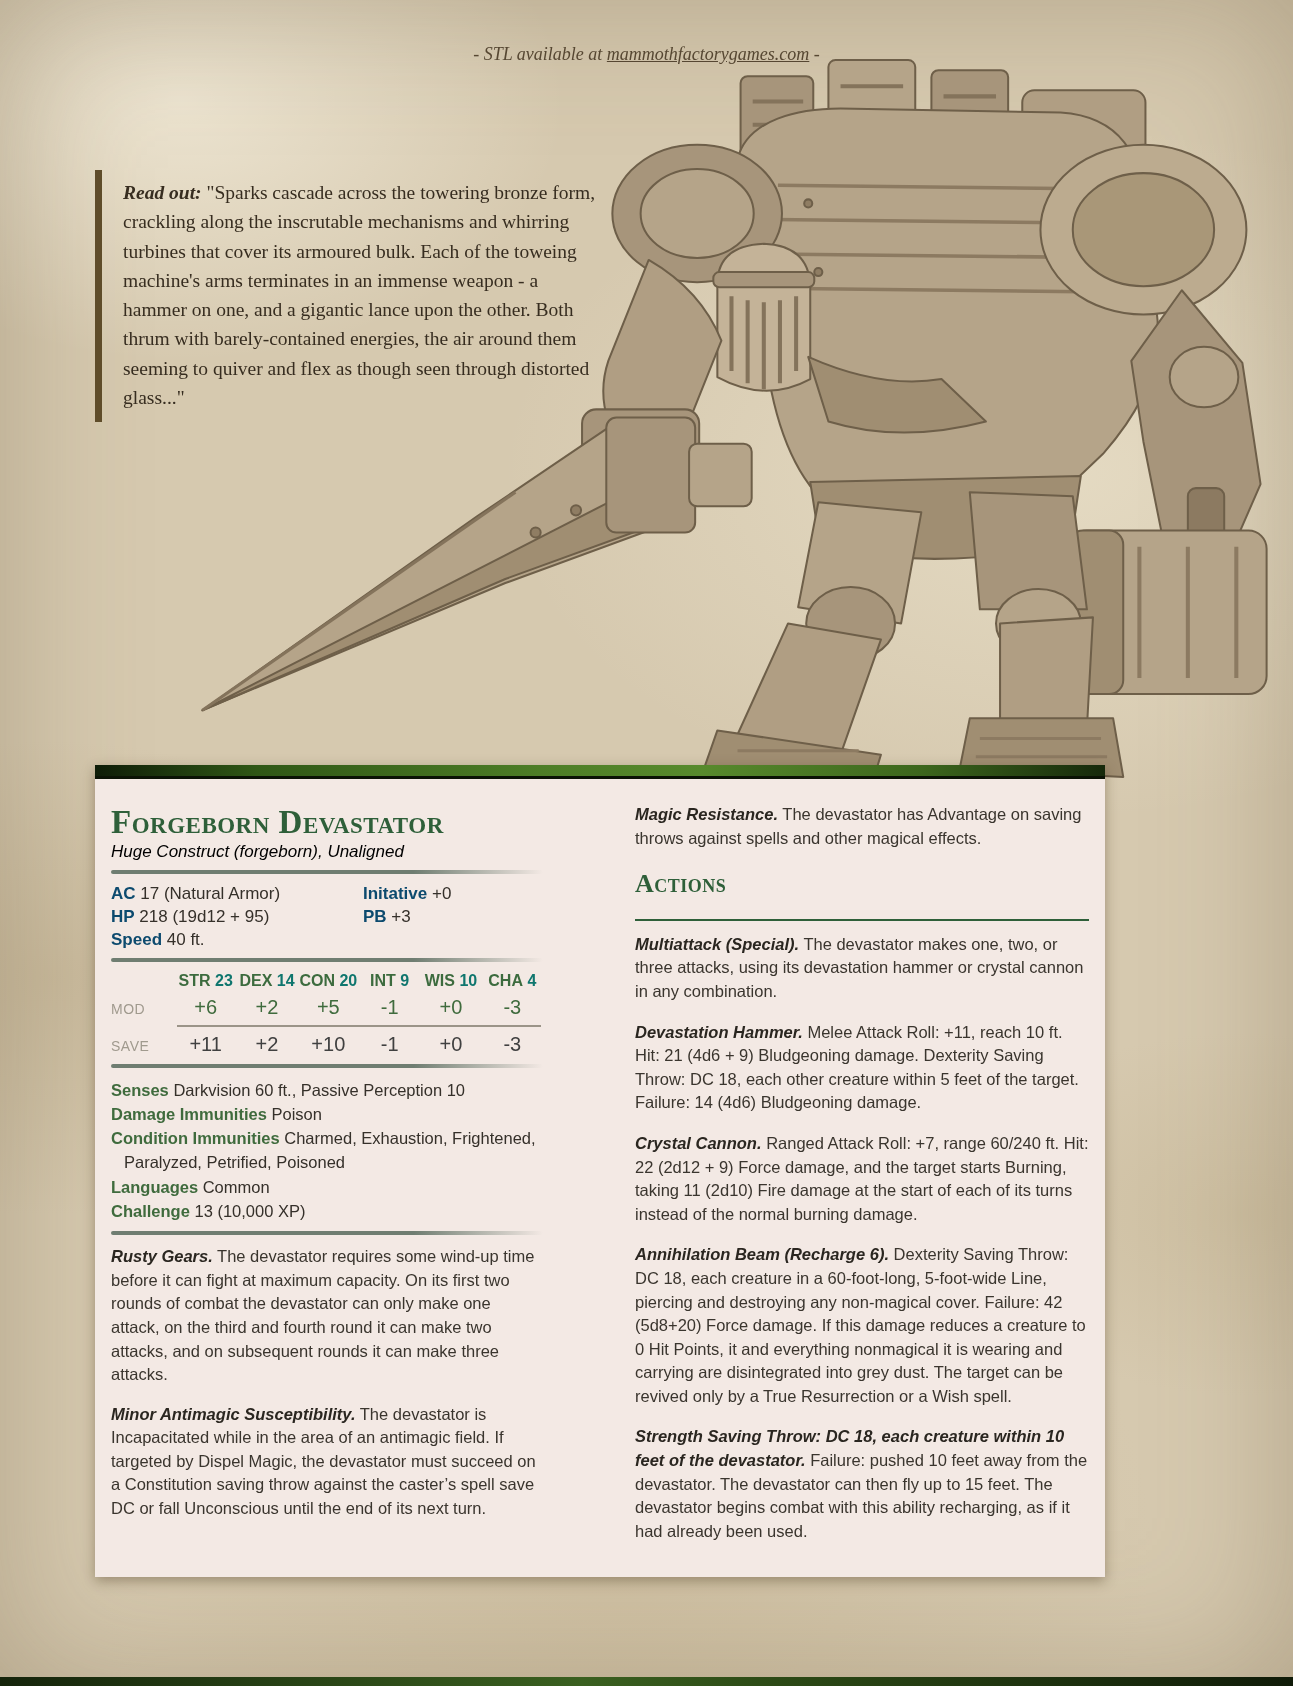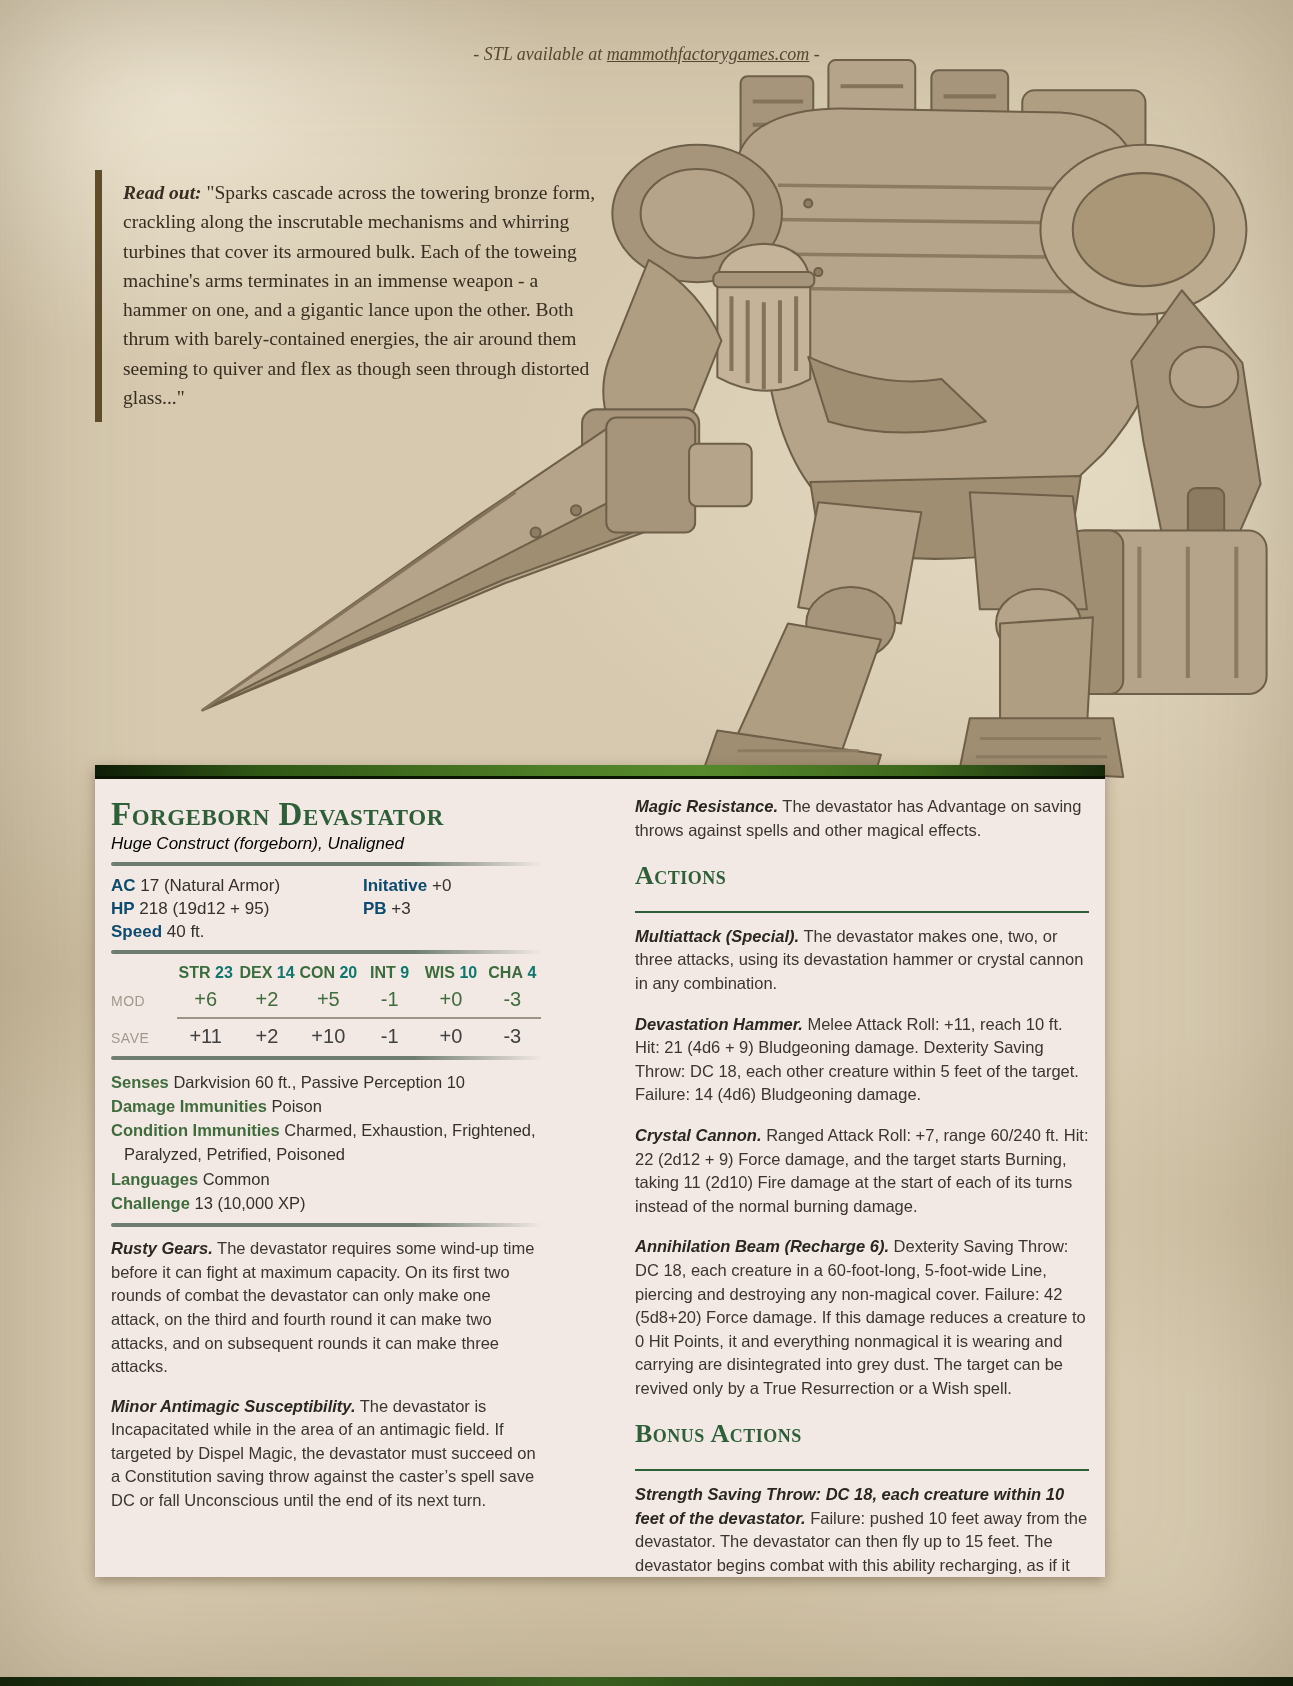--- a/index.html
+++ b/index.html
@@ -20,21 +20,21 @@
   
   .mini{position:absolute;left:172px;top:56px;width:1121px;height:732px;}
   .mini svg{width:100%;height:100%;display:block;}
   
   .readout{position:absolute;left:95px;top:170px;width:478px;
     border-left:7px solid #5f4c2a;padding:8px 0 10px 21px;
     font-family:"Liberation Serif",serif;font-size:19.5px;line-height:1.5;color:#372d20;}
   .readout-lead{font-weight:bold;font-style:italic;}
   
   .statblock{position:absolute;left:95px;top:765px;width:1010px;height:812px;
-    background:#f3e9e4;box-shadow:0 4px 12px rgba(70,52,28,.4);display:flex;flex-direction:column;overflow:hidden;}
+    background:#f3e9e4;box-shadow:0 4px 12px rgba(70,52,28,.4);display:flex;flex-direction:column;overflow:hidden;gap:8px;}
   .bar{height:11px;flex:0 0 auto;
     background:linear-gradient(90deg,#0e1c07 0%,#2f5715 16%,#4d7d26 44%,#578a2c 60%,#3c661c 82%,#16290b 100%);}
   .bar.top{border-bottom:3px solid #0b1305;}
   .sb-body{flex:1 1 auto;display:flex;padding:16px 16px 0 16px;}
   .col.left{width:432px;flex:0 0 auto;}
   .col-gap{width:92px;flex:0 0 auto;}
   .col.right{flex:1 1 auto;min-width:0;}
   h1.cname{margin:2px 0 2px 0;font-family:"Liberation Serif",serif;font-variant:small-caps;
     font-weight:bold;font-size:33px;line-height:1.05;color:#2e5f39;letter-spacing:.5px;}
   .subtitle{font-style:italic;font-size:17px;color:#000000;margin-bottom:8px;}
@@ -206,21 +206,20 @@
       <div class="col right">
         <div class="trait"><span class="tname">Magic Resistance.</span> <span>The devastator has Advantage on saving throws against spells and other magical effects.</span></div>
 
         <h2 class="section">Actions</h2>
 
         <div class="trait"><span class="tname">Multiattack (Special).</span> <span>The devastator makes one, two, or three attacks, using its devastation hammer or crystal cannon in any combination.</span></div>
         <div class="trait"><span class="tname">Devastation Hammer.</span> <span>Melee Attack Roll: +11, reach 10 ft. Hit: 21 (4d6 + 9) Bludgeoning damage. Dexterity Saving Throw: DC 18, each other creature within 5 feet of the target. Failure: 14 (4d6) Bludgeoning damage.</span></div>
         <div class="trait"><span class="tname">Crystal Cannon.</span> <span>Ranged Attack Roll: +7, range 60/240 ft. Hit: 22 (2d12 + 9) Force damage, and the target starts Burning, taking 11 (2d10) Fire damage at the start of each of its turns instead of the normal burning damage.</span></div>
         <div class="trait"><span class="tname">Annihilation Beam (Recharge 6).</span> <span>Dexterity Saving Throw: DC 18, each creature in a 60-foot-long, 5-foot-wide Line, piercing and destroying any non-magical cover. Failure: 42 (5d8+20) Force damage. If this damage reduces a creature to 0 Hit Points, it and everything nonmagical it is wearing and carrying are disintegrated into grey dust. The target can be revived only by a True Resurrection or a Wish spell.</span></div>
 
-        <h2 class="section">Bonus Actions</h2>
 
         <div class="trait"><span class="tname">Strength Saving Throw: DC 18, each creature within 10 feet of the devastator.</span> <span>Failure: pushed 10 feet away from the devastator. The devastator can then fly up to 15 feet. The devastator begins combat with this ability recharging, as if it had already been used.</span></div>
       </div>
     </div>
 
   </div>
 
 
   <div class="bottom-strip"></div>
 </div>

